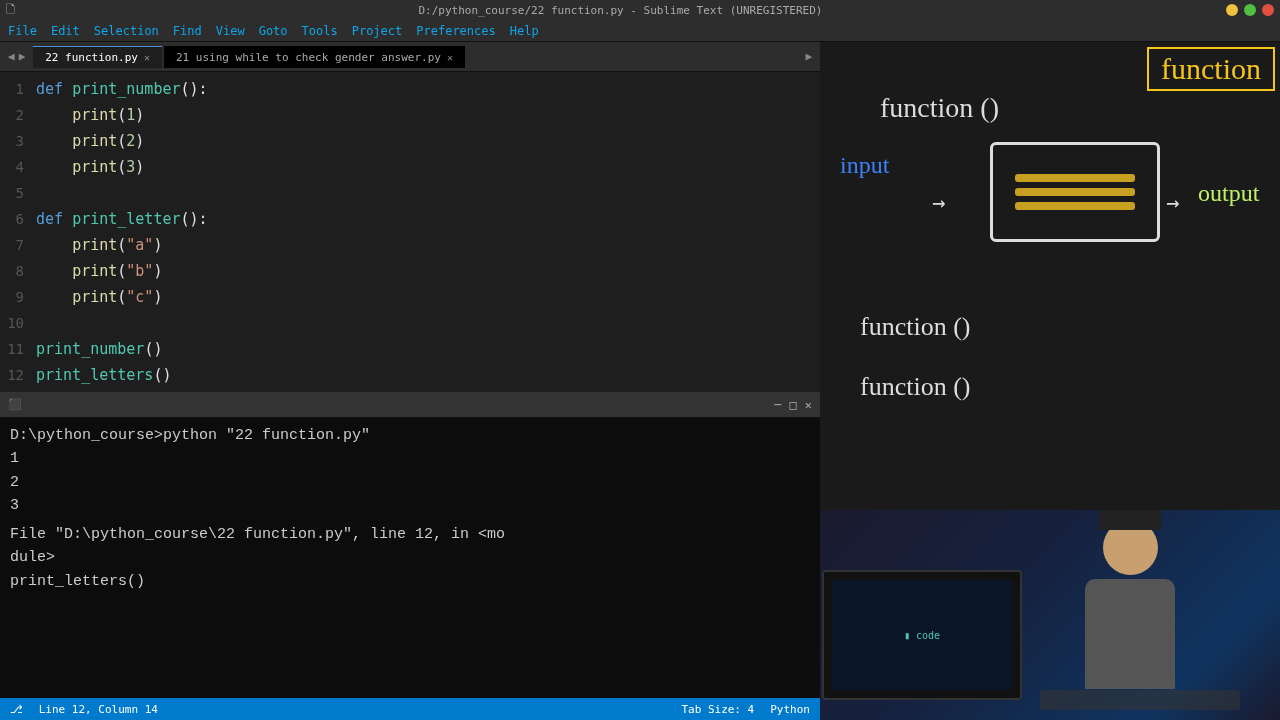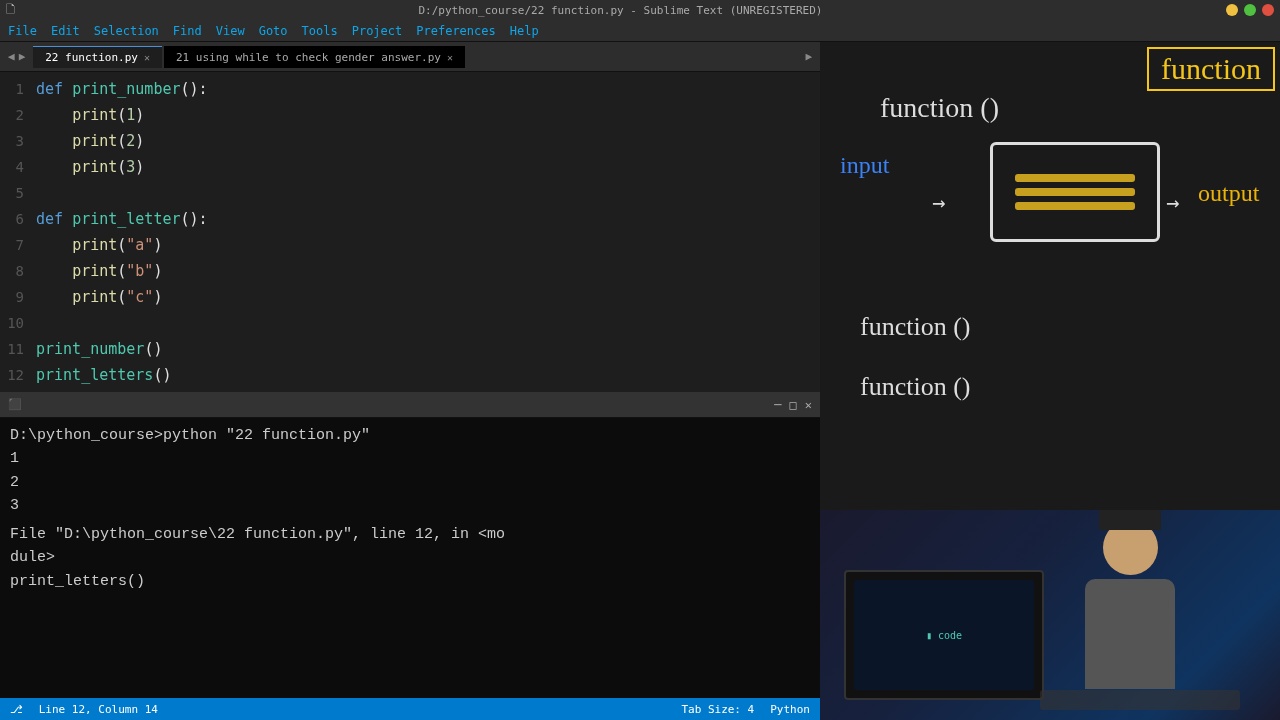--- a/index.html
+++ b/index.html
@@ -189,21 +189,21 @@
       display: flex; flex-direction: column;
       align-items: center; justify-content: center;
       gap: 6px;
     }
     .box-line {
       width: 120px;
       height: 8px;
       background: #c8a020;
       border-radius: 3px;
     }
-    .output-label { top: 138px; left: 360px; font-size:24px; color:#eab308; }
+    .output-label { top: 138px; left: 360px; font-size:24px; color:#bef264; }
 
     
     .fn-call1 { top: 270px; left: 40px; font-size:26px; color:#ddd; }
     .fn-call2 { top: 320px; left: 40px; font-size:26px; color:#ddd; }
 
     
     .function-box {
       position: absolute;
       top: 5px; right: 5px;
       border: 2px solid #f5c518;
@@ -252,21 +252,21 @@
     .person-body {
       width: 90px;
       height: 110px;
       background: #555;
       border-radius: 10px 10px 0 0;
       margin: 4px auto 0;
     }
     
     .desk-monitor {
       position: absolute;
-      left: 24px; bottom: 20px;
+      left: 2px; bottom: 20px;
       width: 200px; height: 130px;
       background: #111;
       border-radius: 4px;
       border: 2px solid #333;
       display: flex; align-items: center; justify-content: center;
       font-size: 20px;
     }
     .desk-monitor-screen {
       width: 180px; height: 110px;
       background: #0a1628;

